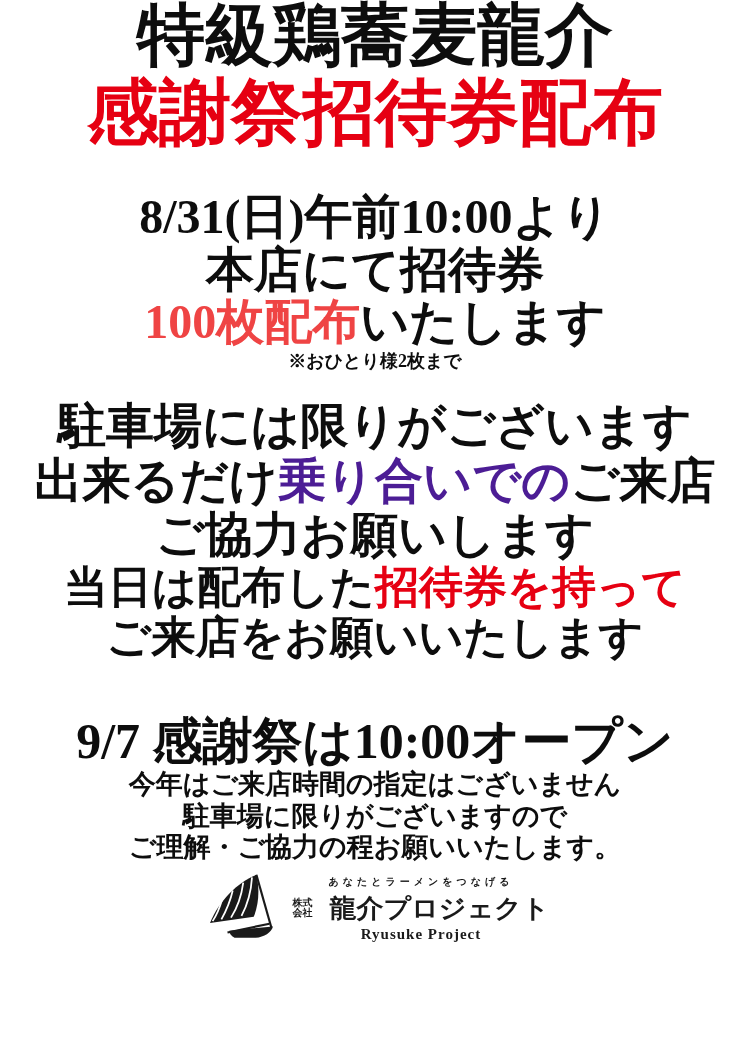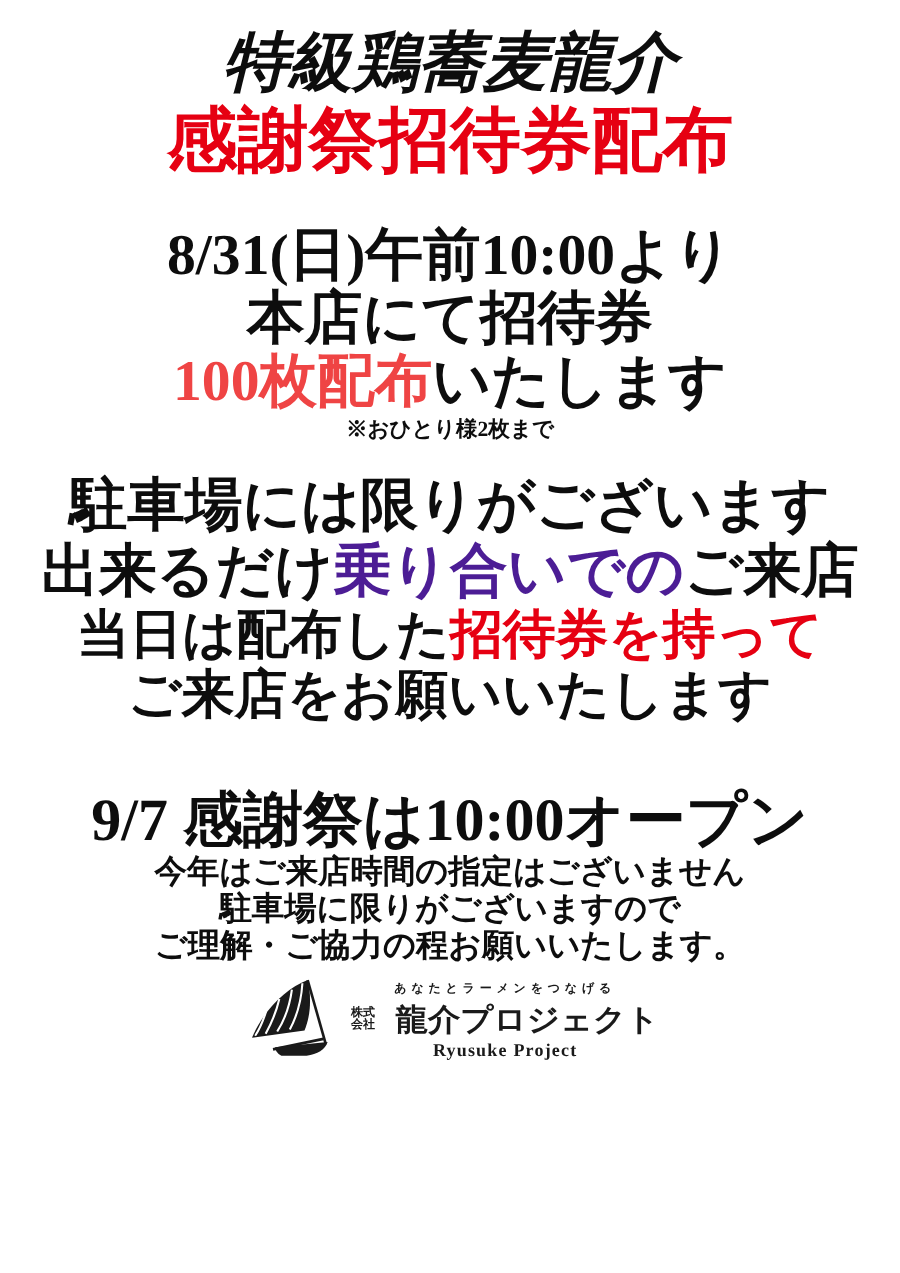--- a/index.html
+++ b/index.html
@@ -8,29 +8,27 @@
     width:750px;height:1061px;
     margin:0 auto;
     background:#ffffff;
     color:#0d0d0d;
     font-family:"Liberation Serif","DejaVu Serif",serif;
     font-weight:bold;
     text-align:center;
     overflow:hidden;
   }
   .title-black{
-    font-size:54px;
+    font-size:68px;
     line-height:1.05;
-    padding-top:24px;
     letter-spacing:0px;
     white-space:nowrap;
-    font-style:italic;
   }
   .title-red{
-    font-size:59px;
+    font-size:72px;
     line-height:1.02;
     margin-top:6px;
     letter-spacing:0px;
     white-space:nowrap;
   }
   .red{color:#e60012;}
   .block{white-space:nowrap;}
   .block-distribution{
     margin-top:40px;
     font-size:48px;
@@ -127,20 +125,21 @@
   <div class="block block-distribution">
     <div>8/31(日)午前10:00より</div>
     <div>本店にて招待券</div>
     <div><span class="red" style="color: #ef4444;">100枚配布</span><span>いたします</span></div>
     <div class="note">※おひとり様2枚まで</div>
   </div>
 
   <div class="block block-parking">
     <div>駐車場には限りがございます</div>
     <div><span>出来るだけ</span><span class="red" style="color: #4c1d95;">乗り合いでの</span><span>ご来店</span></div>
+    <div>ご協力お願いします</div>
   </div>
 
   <div class="block block-ticket">
     <div><span>当日は配布した</span><span class="red" style="color: rgb(230, 0, 18);">招待券を持って</span></div>
     <div>ご来店をお願いいたします</div>
   </div>
 
   <div class="block block-festival">
     <div class="festival-headline">9/7 感謝祭は10:00オープン</div>
     <div class="festival-sub">今年はご来店時間の指定はございません</div>

